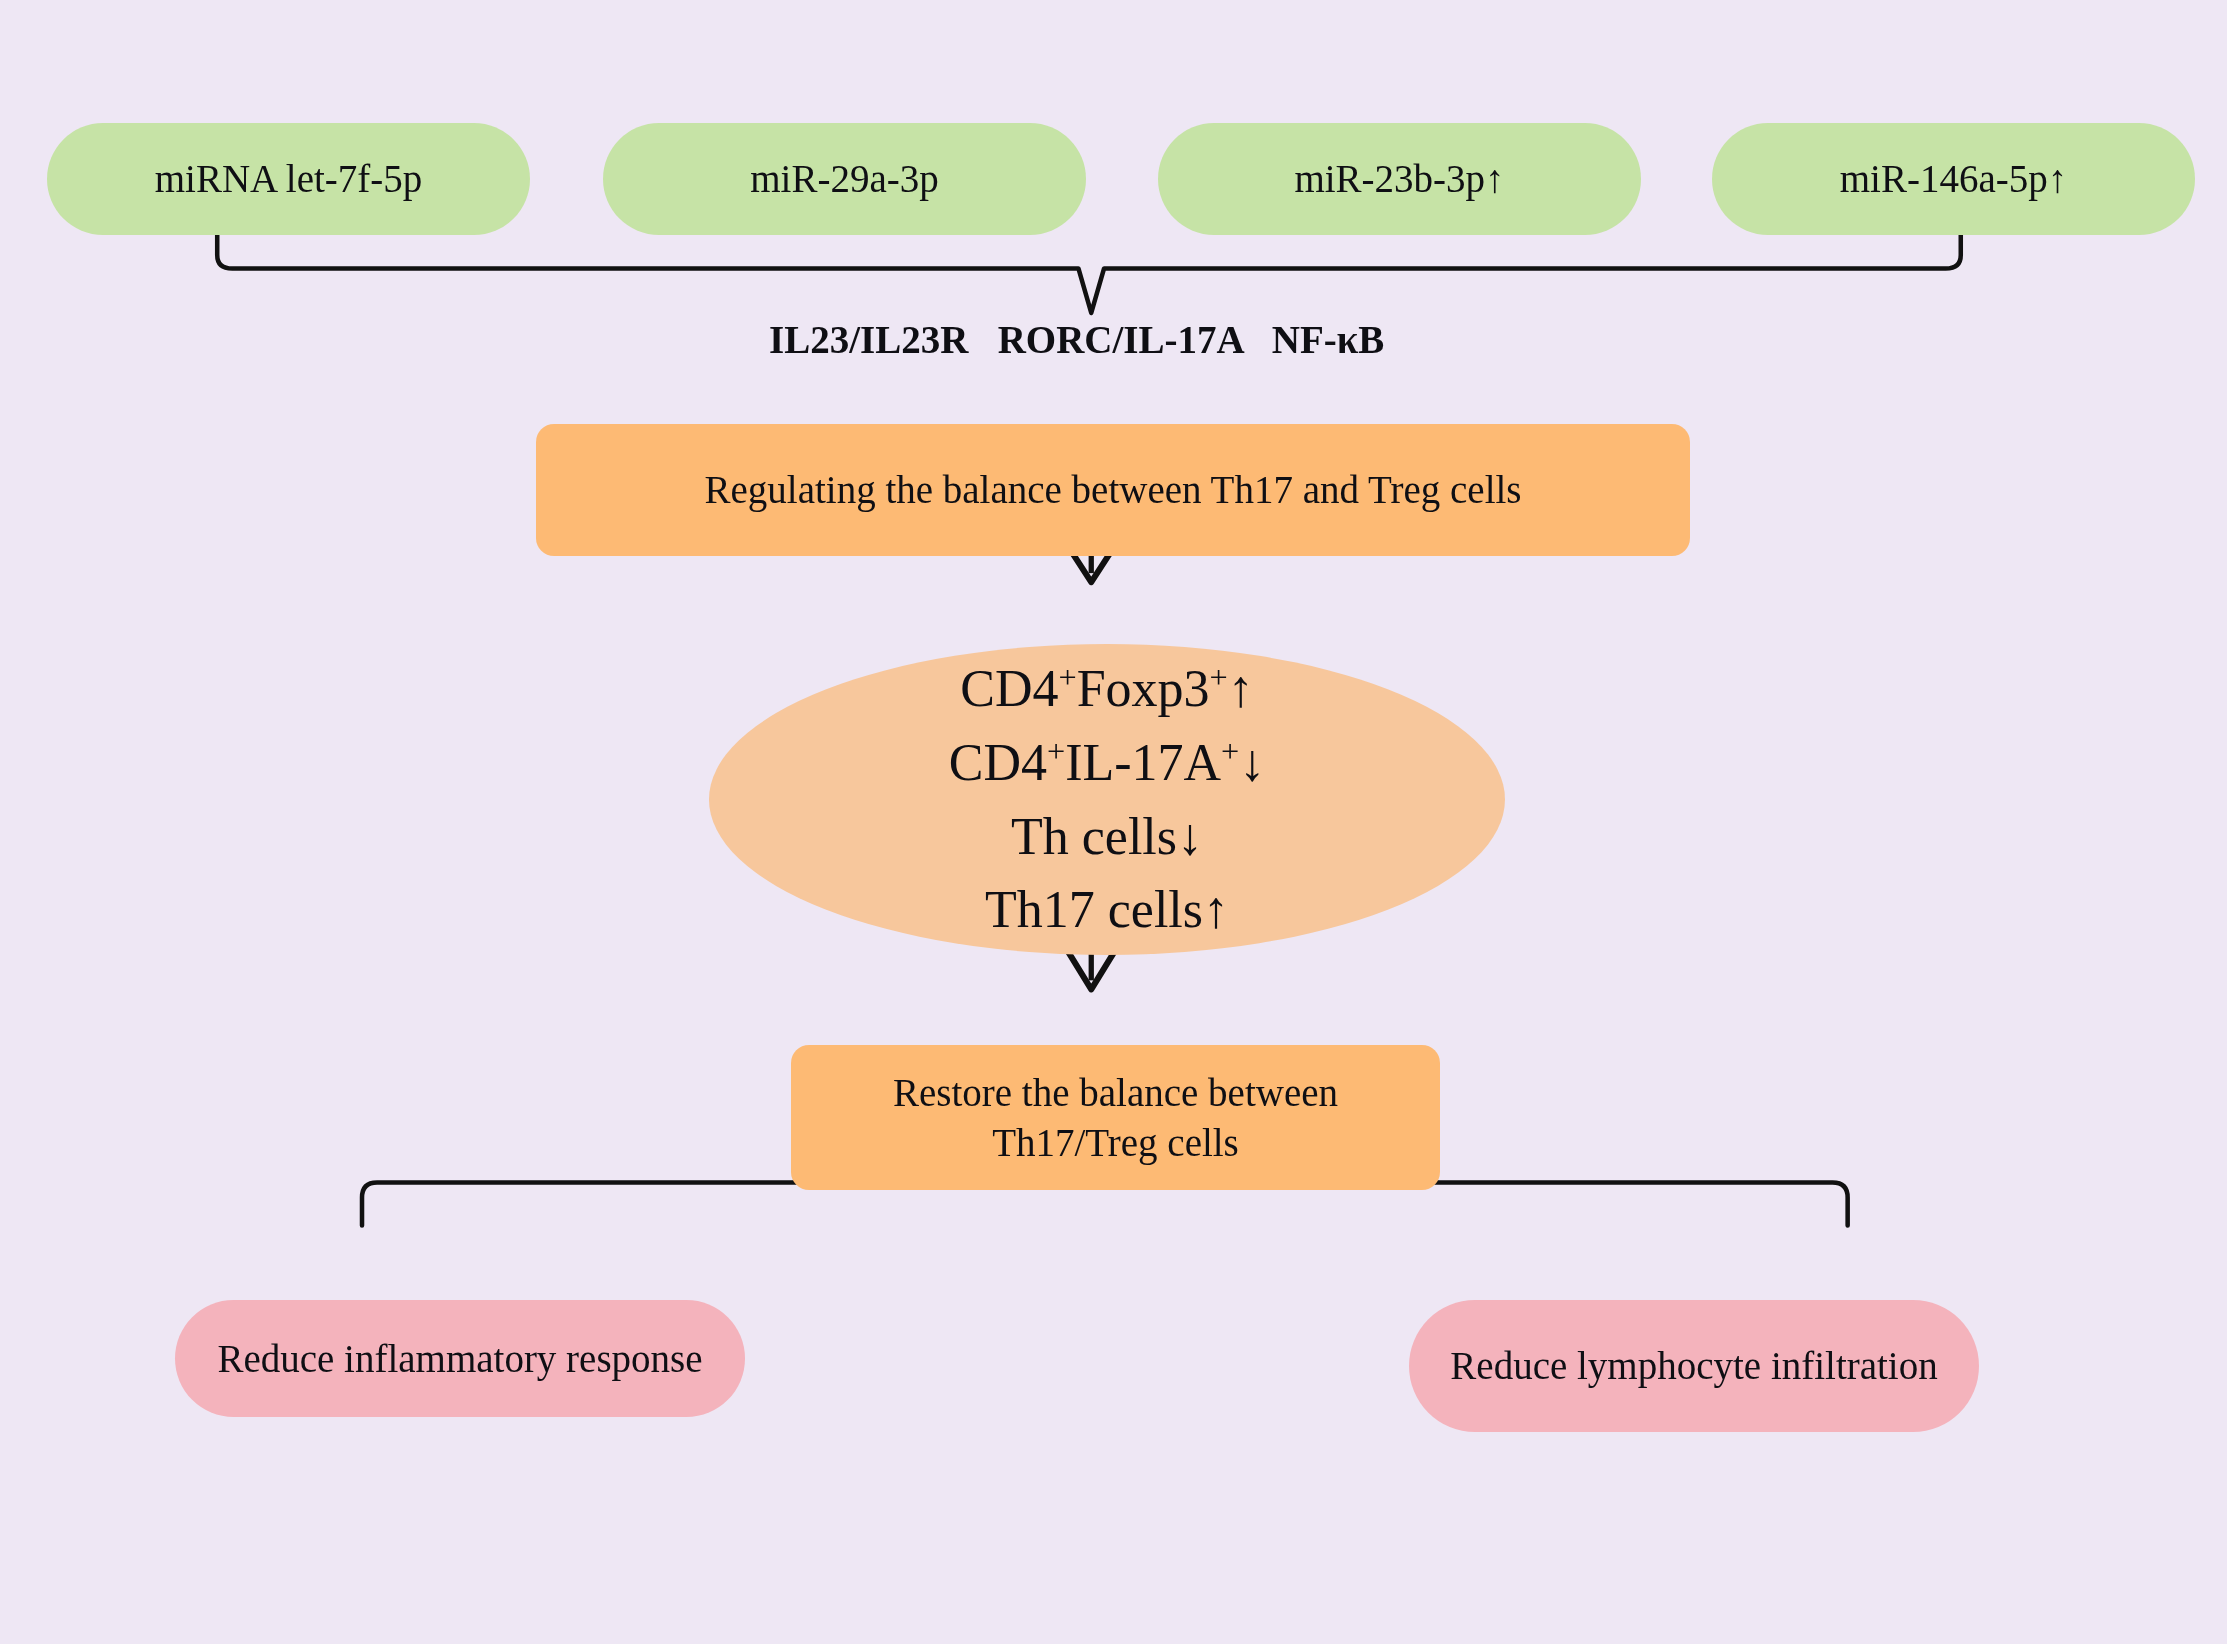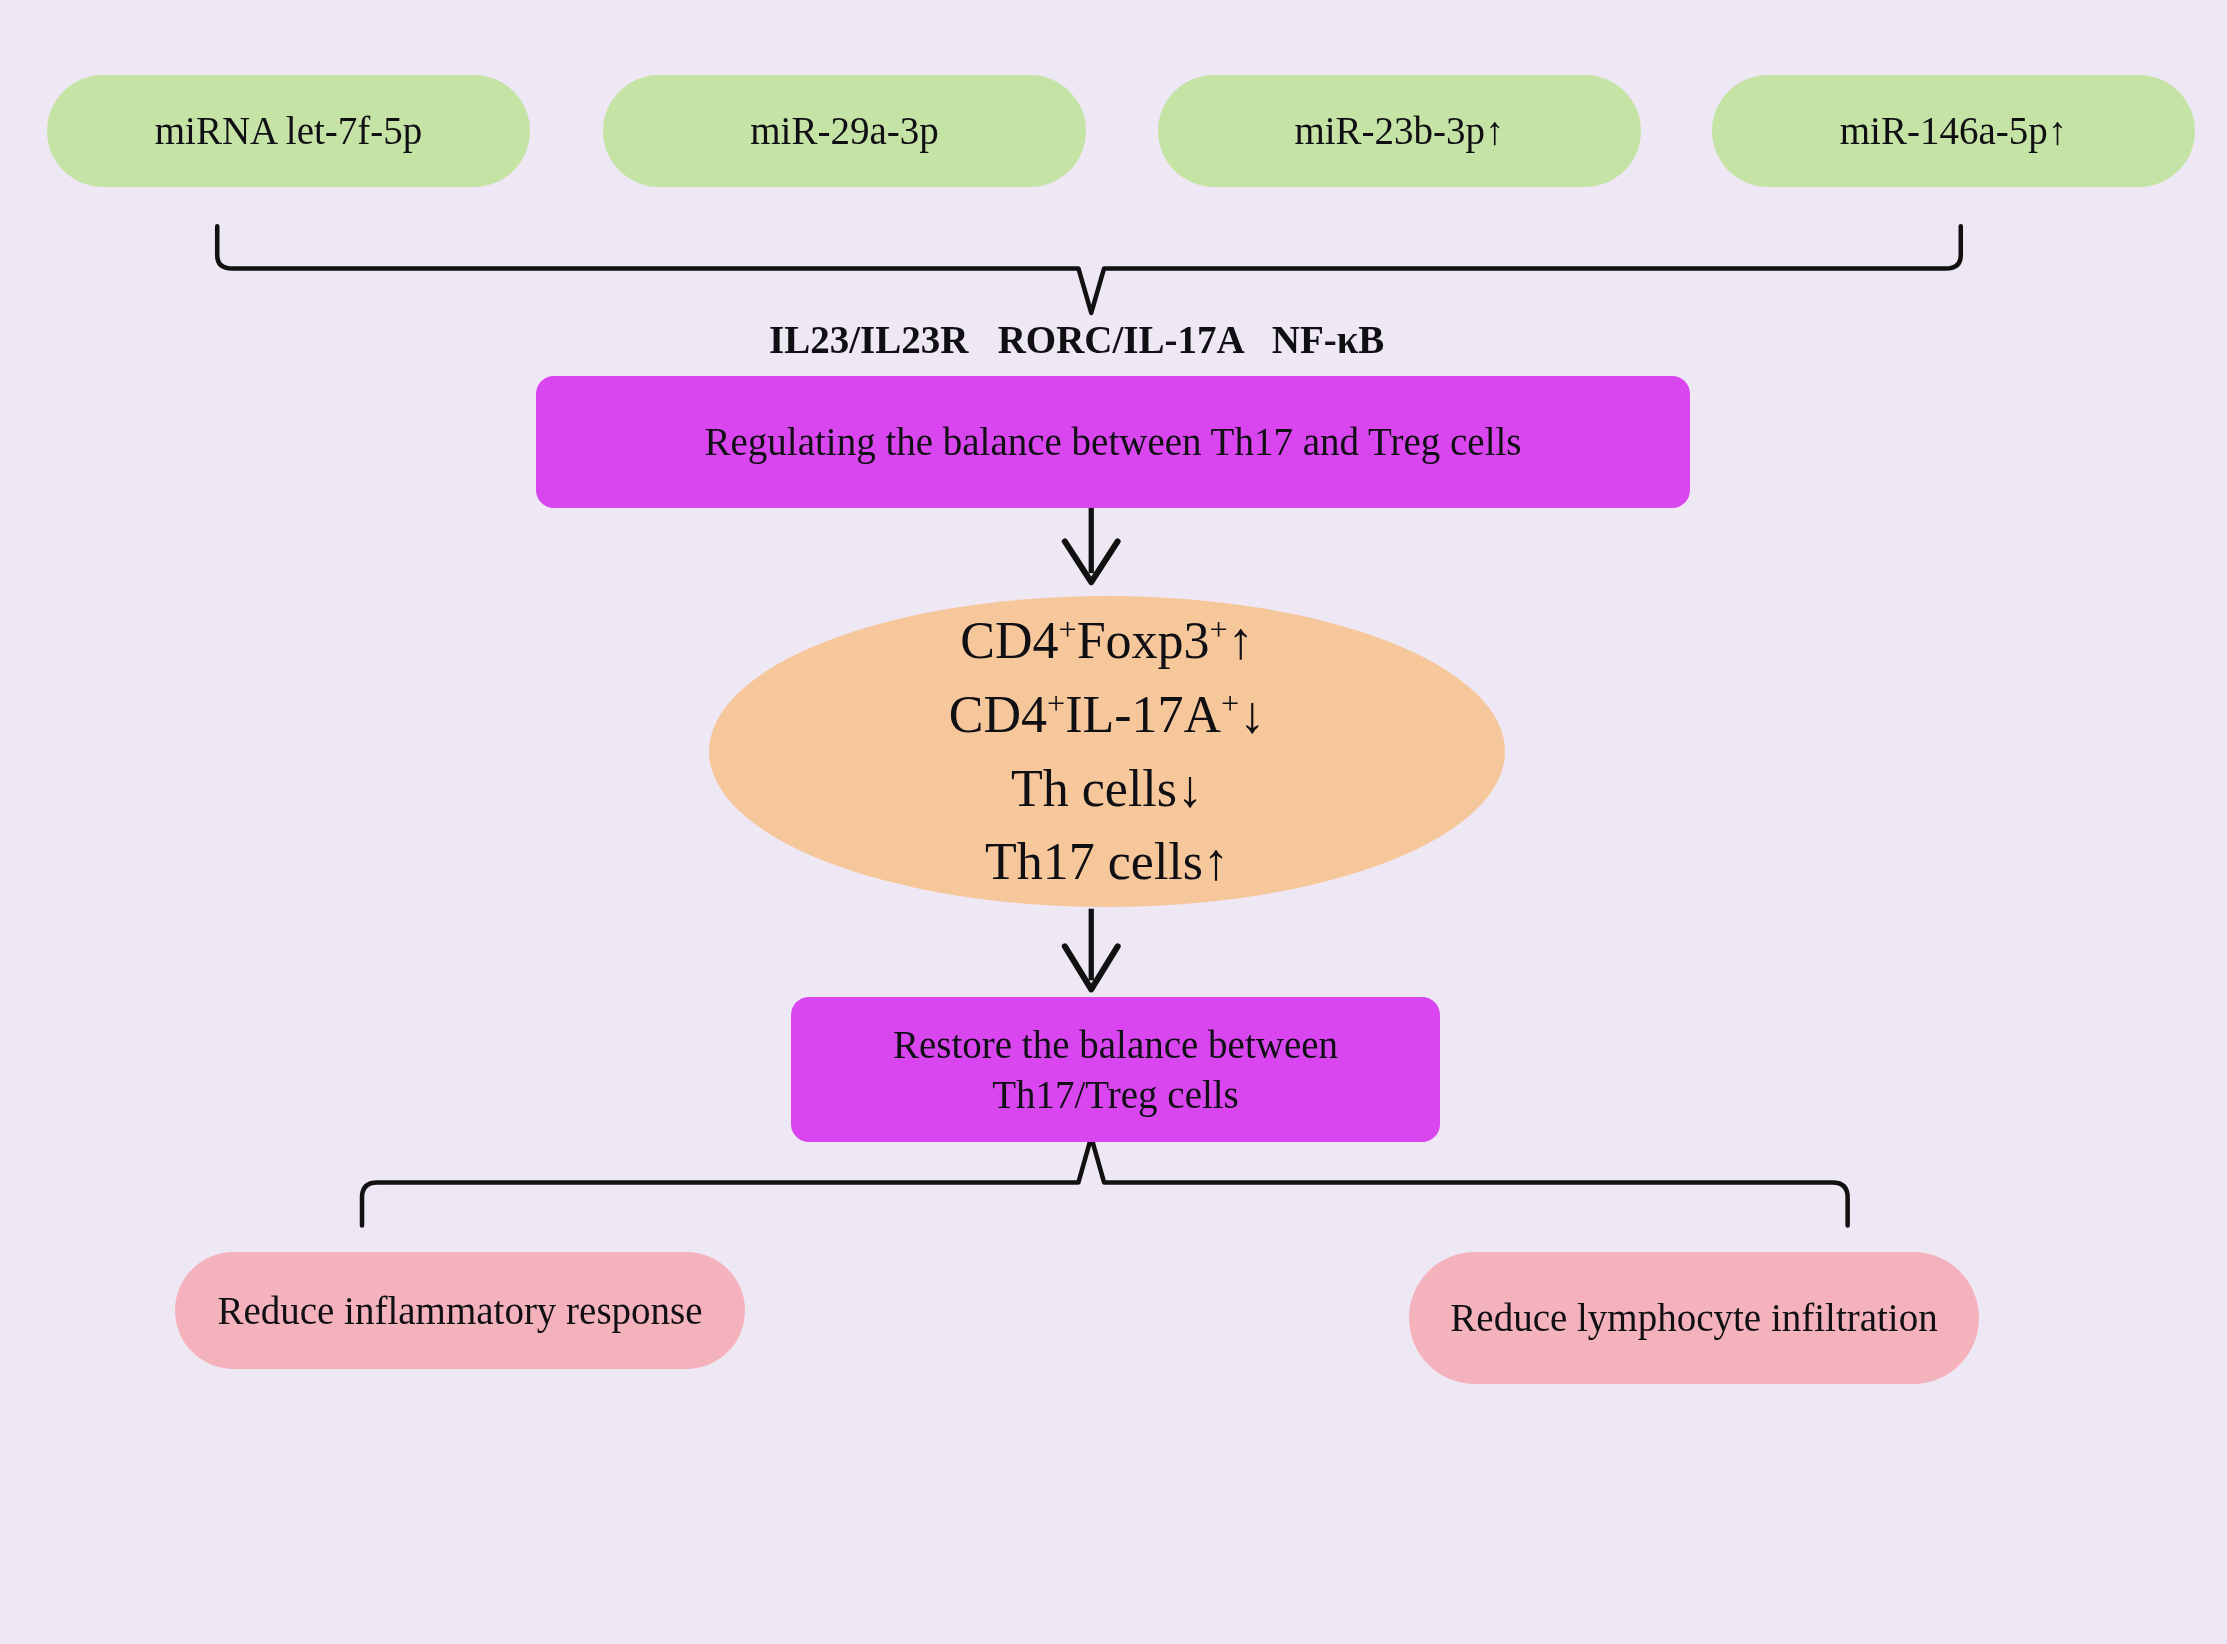--- a/index.html
+++ b/index.html
@@ -19,33 +19,34 @@
   }
   .node {
     position: absolute;
     display: flex;
     align-items: center;
     justify-content: center;
     text-align: center;
     color: #0f0f14;
     line-height: 1.28;
     box-sizing: border-box;
+    margin-top: 48px;
   }
   .pill-green {
     background: #C6E3A6;
     border-radius: 7542px;
     font-size: 39px;
   }
   .pill-pink {
     background: #F4B3BC;
     border-radius: 7542px;
     font-size: 39px;
   }
   .box-blue {
-    background: #d946ef;
+    background: #fdba74;
     border-radius: 18px;
     font-size: 39px;
     padding: 0 30px;
   }
   .ellipse-orange {
     background: #F7C79C;
     border-radius: 50%;
     font-size: 52px;
   }
   .ellipse-orange .lines {

